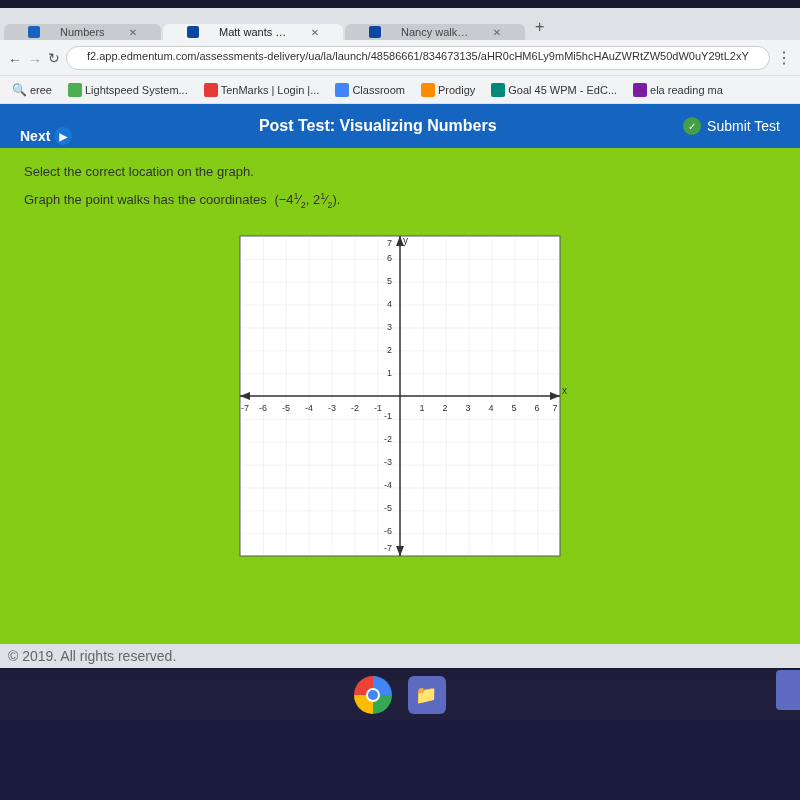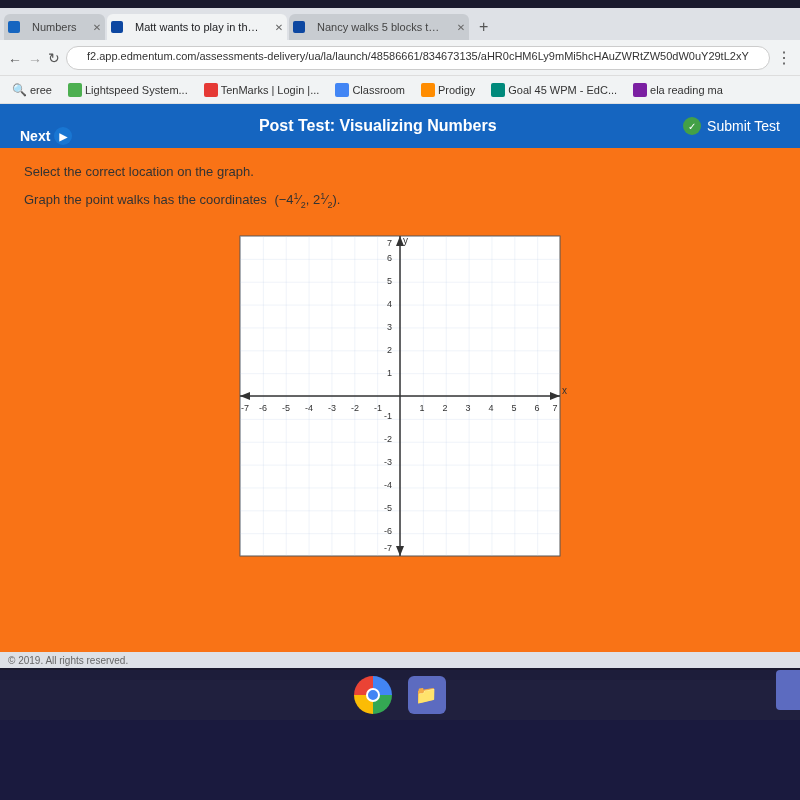--- a/index.html
+++ b/index.html
@@ -38,26 +38,26 @@
       display: flex;
       align-items: flex-end;
       height: 32px;
       padding: 0 4px;
       gap: 2px;
     }
 
     .tab {
       display: flex;
       align-items: center;
-      padding: 4px 4px;
+      padding: 4px 24px;
       border-radius: 6px 6px 0 0;
       font-size: 11px;
-      gap: 12px;
+      gap: 20px;
       max-width: 180px;
-      height: 26px;
+      height: 16px;
       cursor: pointer;
       position: relative;
     }
 
     .tab.active {
       background: #f1f3f4;
       color: #202124;
     }
 
     .tab.inactive {
@@ -221,21 +221,21 @@
       display: flex;
       align-items: center;
       justify-content: center;
       font-size: 10px;
       color: white;
     }
 
     
     .content-area {
       flex: 1;
-      background: #f97316;
+      background: #84cc16;
       padding: 16px 24px;
       overflow: hidden;
     }
 
     .instruction {
       font-size: 13px;
       color: #333;
       margin-bottom: 12px;
     }
 
@@ -253,25 +253,25 @@
       margin-top: 10px;
     }
 
     .graph-svg {
       display: block;
     }
 
     
     .footer-bar {
       background: #dee1e6;
-      height: 16px;
+      height: 24px;
       display: flex;
       align-items: center;
       padding: 0 8px;
-      font-size: 10px;
+      font-size: 14px;
       color: #666;
     }
 
     
     .taskbar {
       position: absolute;
       bottom: 80px;
       left: 0;
       width: 800px;
       height: 50px;

